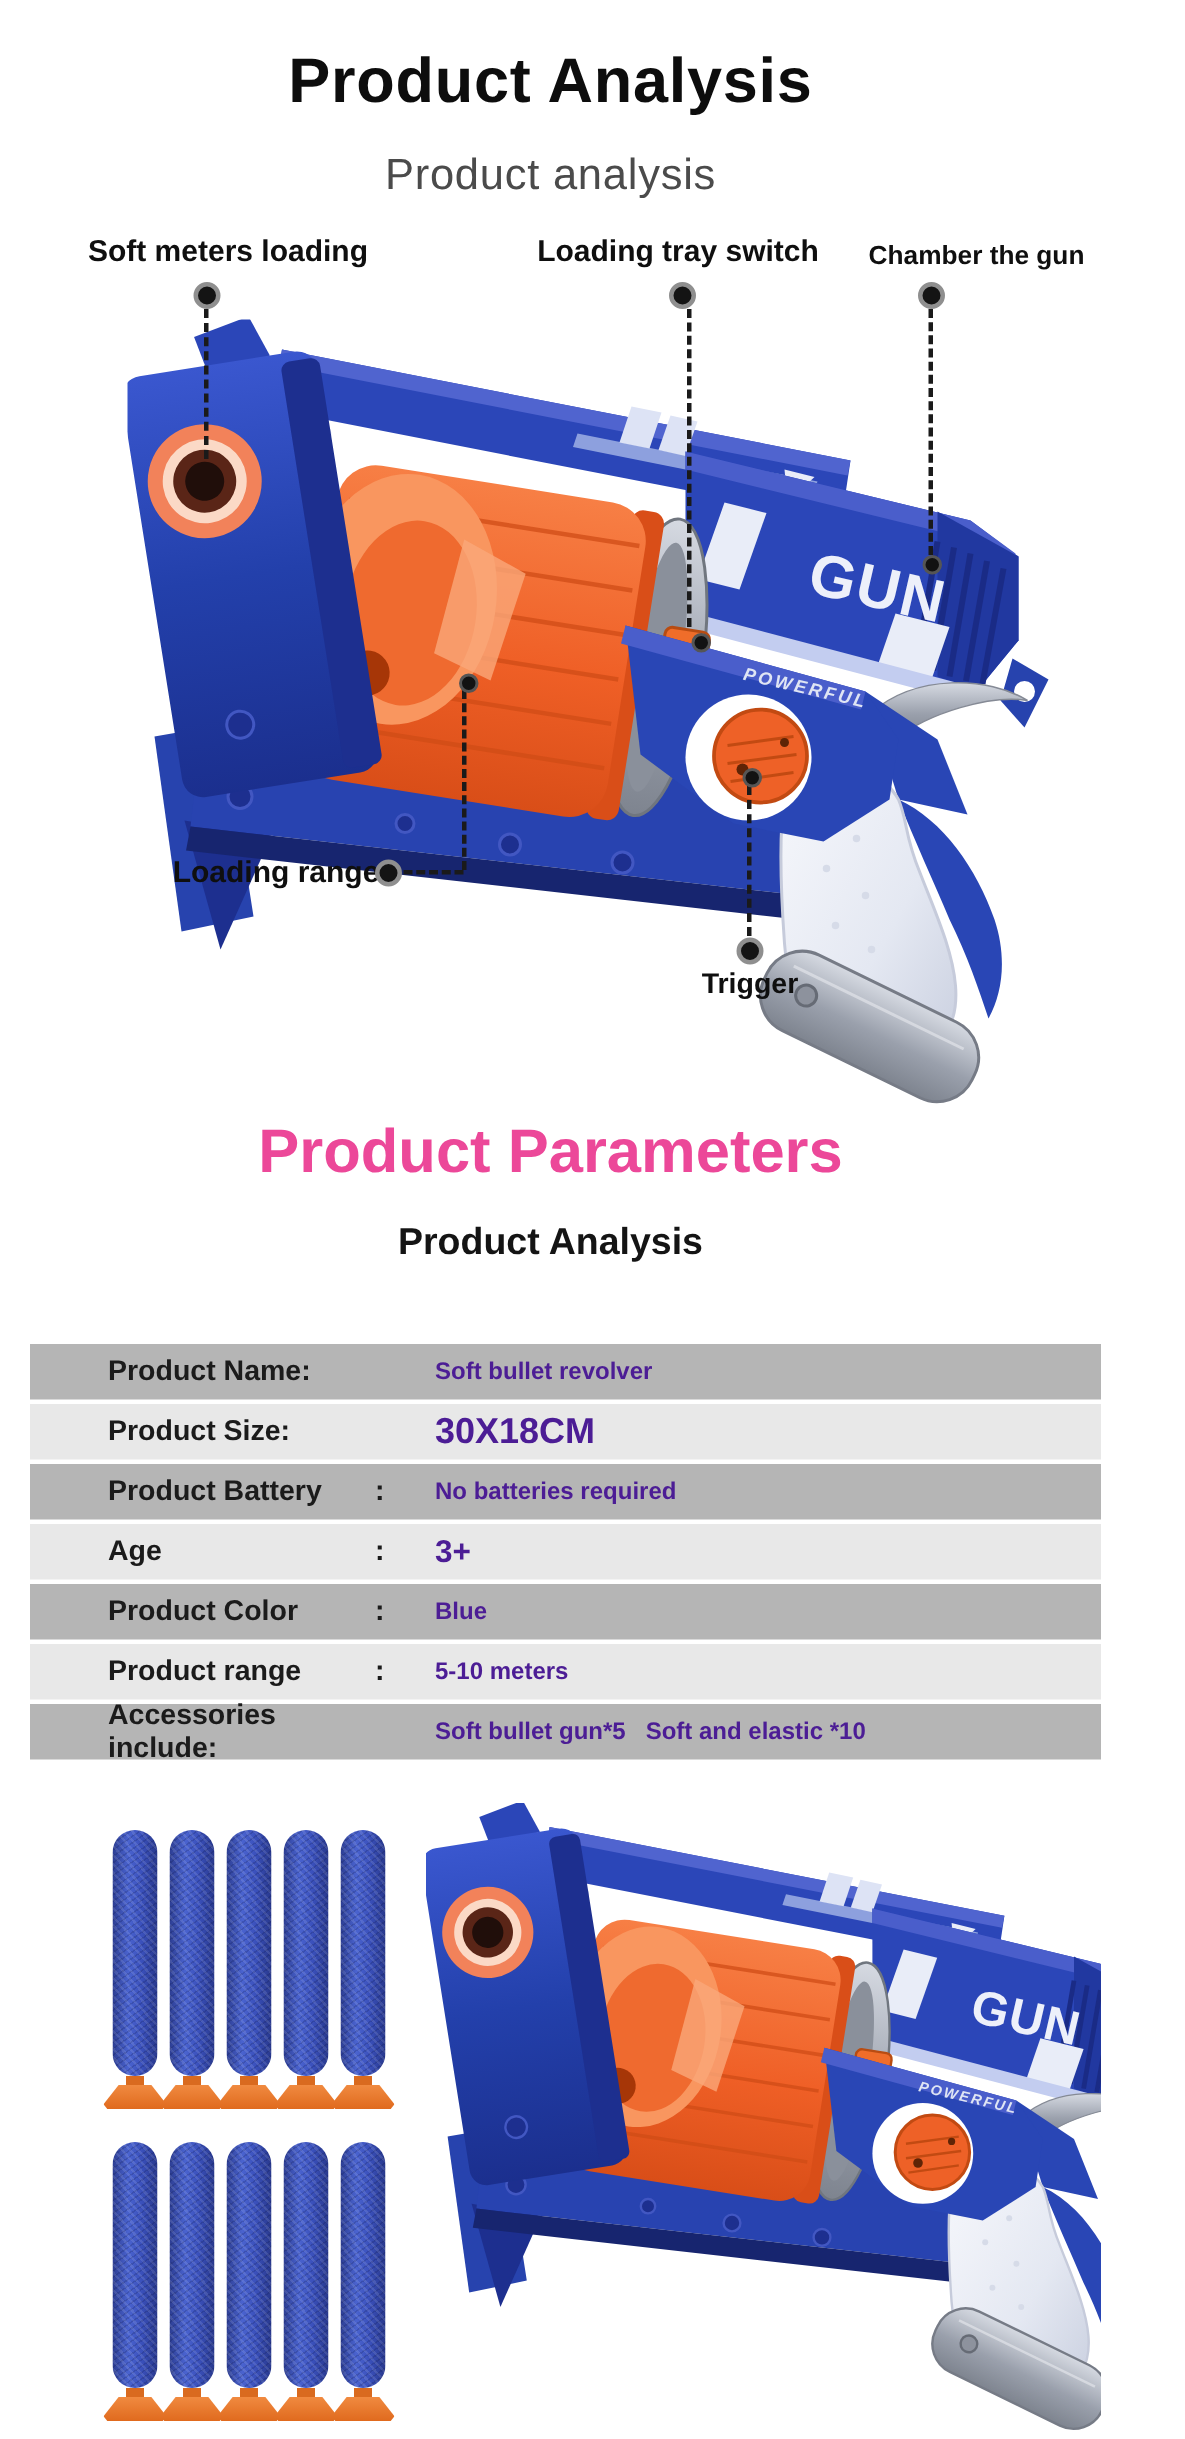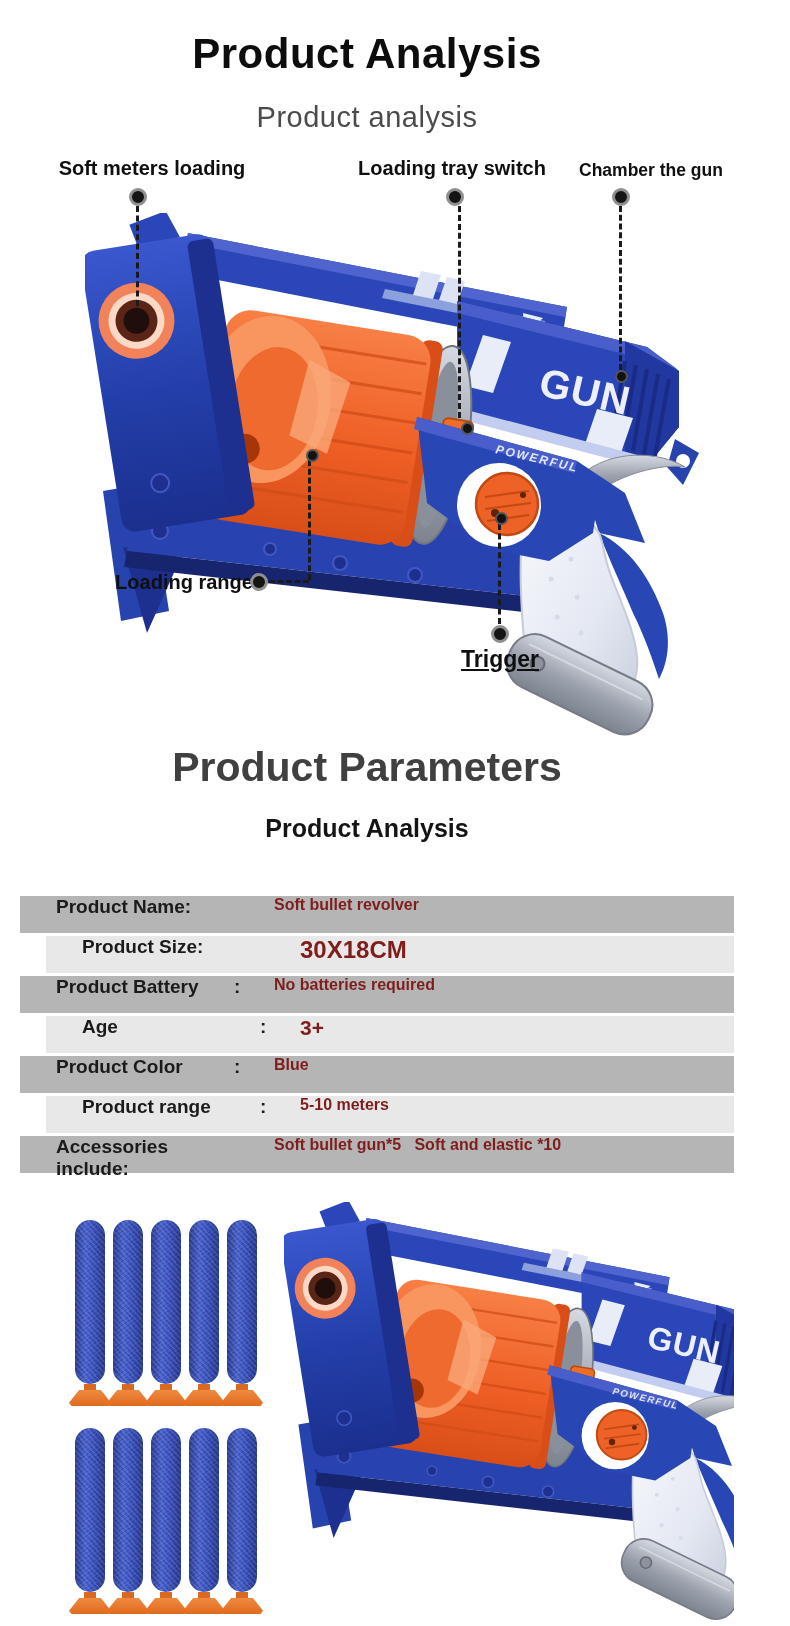--- a/index.html
+++ b/index.html
@@ -4,39 +4,39 @@
 <style>
   html,body{margin:0;padding:0;background:#fff;}
   .page{
     position:relative;width:734px;height:1626px;background:#ffffff;
     overflow:hidden;font-family:"Liberation Sans",sans-serif;color:#111;
   }
   
   .h1{position:absolute;left:0;width:100%;text-align:center;font-weight:bold;}
   .page-title{top:30px;font-size:42px;letter-spacing:.5px;color:#0d0d0d;}
   .page-subtitle{top:101px;font-size:29px;font-weight:400;color:#4b4b4b;letter-spacing:.5px;}
-  .params-title{top:744px;font-size:41px;color:#404040;}
+  .params-title{top:744px;font-size:41px;color:#ec4899;}
   .params-subtitle{top:814px;font-size:25px;color:#141414;}
 
   
   .callout-label{position:absolute;transform:translateX(-50%);font-weight:bold;font-size:20px;color:#0f0f0f;white-space:nowrap;}
   .callout-label.small{font-size:17.5px;}
   .dot{position:absolute;width:12px;height:12px;background:#141414;border:3px solid #8f8f8f;border-radius:50%;}
   .dot-sm{position:absolute;width:9px;height:9px;background:#121212;border:2px solid #555;border-radius:50%;}
   .dline{position:absolute;width:0;border-left:3px dashed #1a1a1a;}
   .dline-h{position:absolute;height:0;border-top:3px dashed #1a1a1a;}
 
   
   .ptable{position:absolute;left:20px;top:896px;width:750px;}
-  .prow{height:37px;margin-bottom:3px;display:flex;align-items:flex-start;padding-left:36px;box-sizing:border-box;}
+  .prow{height:37px;margin-bottom:3px;display:flex;align-items:center;padding-left:52px;box-sizing:border-box;}
   .prow.dark{background:#b5b5b5;}
-  .prow.light{background:#e8e8e8;margin-left:26px;}
+  .prow.light{background:#e8e8e8;}
   .plabel{width:178px;font-size:19px;font-weight:bold;color:#1b1b1b;}
   .pcolon{width:40px;font-size:19px;font-weight:bold;color:#1b1b1b;}
-  .pval{font-size:16px;font-weight:bold;color:#7f1d1d;white-space:pre-wrap;}
+  .pval{font-size:16px;font-weight:bold;color:#4c1d95;white-space:pre-wrap;}
   .prow.v-xl .pval{font-size:24px;}
   .prow.v-lg .pval{font-size:21px;}
 
   
   .darts-row{position:absolute;left:75px;display:flex;gap:8px;}
   .darts-row.r1{top:1220px;}
   .darts-row.r2{top:1428px;}
   .dart{width:30px;display:flex;flex-direction:column;align-items:center;}
   .dart-body{
     width:30px;height:164px;border-radius:15px;
@@ -206,21 +206,21 @@
   <div class="dot" style="left:612px;top:188px;"></div>
   <div class="dline" style="left:619px;top:206px;height:164px;"></div>
   <div class="dot-sm" style="left:615px;top:370px;"></div>
 
   <div class="callout-label" style="left:184px;top:571px;">Loading range</div>
   <div class="dot" style="left:250px;top:573px;"></div>
   <div class="dline-h" style="left:269px;top:580px;width:40px;"></div>
   <div class="dline" style="left:308px;top:460px;height:120px;"></div>
   <div class="dot-sm" style="left:306px;top:449px;"></div>
 
-  <div class="callout-label" style="left:500px;top:646px;font-size:23px;text-decoration:underline;">Trigger</div>
+  <div class="callout-label" style="left:500px;top:646px;font-size:19px;">Trigger</div>
   <div class="dot" style="left:491px;top:625px;"></div>
   <div class="dline" style="left:498px;top:524px;height:100px;"></div>
   <div class="dot-sm" style="left:495px;top:512px;"></div>
 
   <div class="h1 params-title">Product Parameters</div>
   <div class="h1 params-subtitle">Product Analysis</div>
 
   <div class="ptable">
     <div class="prow dark">
       <span class="plabel">Product Name:</span>

